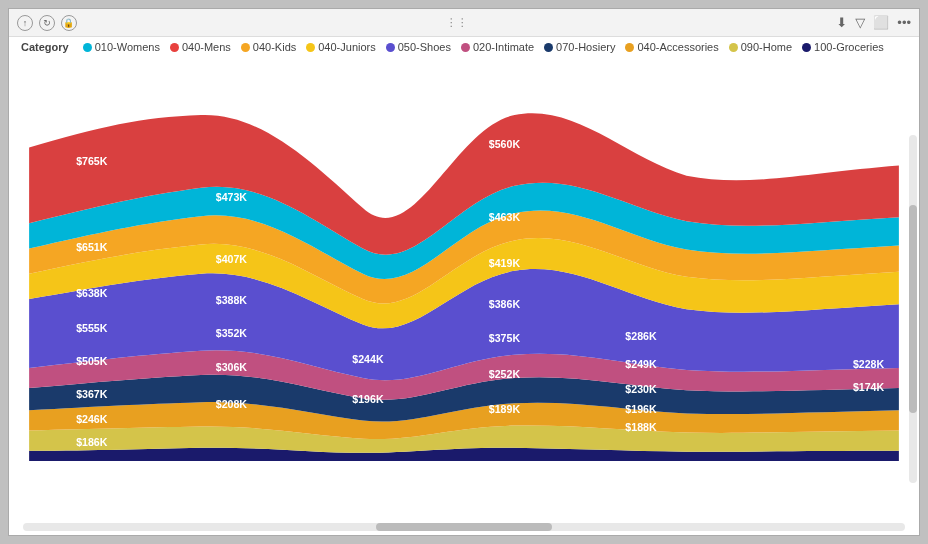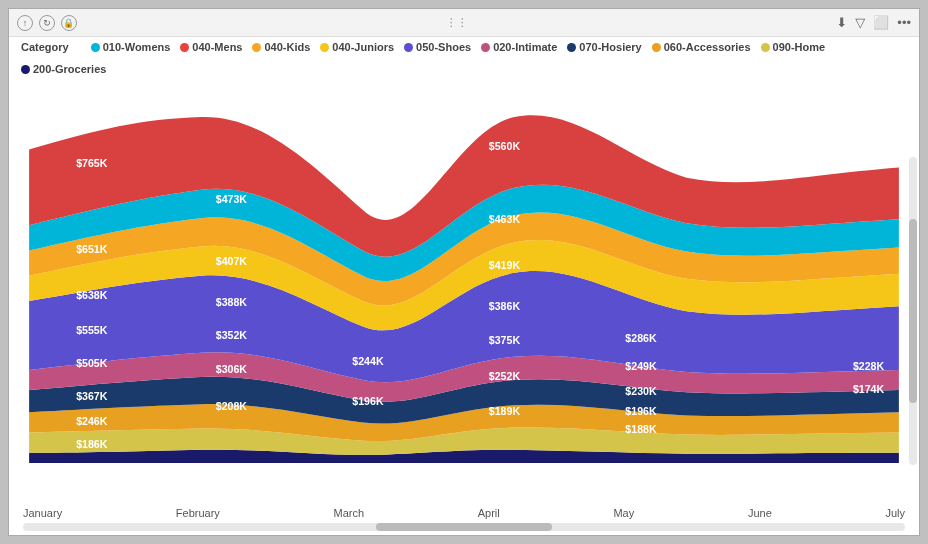--- a/index.html
+++ b/index.html
@@ -63,27 +63,26 @@
       display: flex;
       align-items: center;
       flex-wrap: wrap;
       padding: 4px 12px 2px;
       gap: 10px;
       font-size: 11px;
       color: #444;
     }
     .legend-label {
       font-weight: 600;
-      margin-right: 12px;
+      margin-right: 4px;
     }
     .legend-item {
       display: flex;
       align-items: center;
       gap: 3px;
-      font-weight: bold;
     }
     .legend-dot {
       width: 9px; height: 9px;
       border-radius: 50%;
       display: inline-block;
     }
     .chart-area {
       flex: 1;
       position: relative;
       overflow: hidden;
@@ -186,29 +185,29 @@
     <div class="legend-item">
       <span class="legend-dot" style="background:#C05080;"></span>
       <span>020-Intimate</span>
     </div>
     <div class="legend-item">
       <span class="legend-dot" style="background:#1A3A6B;"></span>
       <span>070-Hosiery</span>
     </div>
     <div class="legend-item">
       <span class="legend-dot" style="background:#E8A020;"></span>
-      <span>060-Accessories</span>
+      <span>040-Accessories</span>
     </div>
     <div class="legend-item">
       <span class="legend-dot" style="background:#D4C44A;"></span>
       <span>090-Home</span>
     </div>
     <div class="legend-item">
       <span class="legend-dot" style="background:#1A1A6B;"></span>
-      <span>200-Groceries</span>
+      <span>100-Groceries</span>
     </div>
   </div>
 
   <div class="chart-area">
     <svg class="stream-chart" viewBox="0 0 880 360" xmlns="http://www.w3.org/2000/svg">
 
       <path d="M10,340 C80,340 120,338 180,337 C240,336 290,342 340,342 C390,342 430,336 490,337 C550,338 600,340 660,341 C720,341 780,340 870,340 L870,350 C780,350 720,350 660,350 C600,350 550,350 490,350 C430,350 390,350 340,350 C290,350 240,350 180,350 C120,350 80,350 10,350 Z" fill="#1A1A6B"></path>
 
       <path d="M10,320 C80,318 120,317 180,316 C240,315 290,325 340,328 C390,331 430,316 490,315 C550,314 600,320 660,322 C720,323 780,321 870,320 L870,340 C780,340 720,341 660,341 C600,340 550,338 490,337 C430,336 390,342 340,342 C290,342 240,336 180,337 C120,338 80,340 10,340 Z" fill="#D4C44A"></path>
 
@@ -265,27 +264,18 @@
       <text x="840" y="278" class="value-label">$174K</text>
 
     </svg>
 
     
     <div class="scrollbar-v">
       <div class="scrollbar-v-thumb"></div>
     </div>
   </div>
 
-  <div class="axis-labels">
-    <span>January</span>
-    <span>February</span>
-    <span>March</span>
-    <span>April</span>
-    <span>May</span>
-    <span>June</span>
-    <span>July</span>
-  </div>
 
   <div class="scrollbar-h">
     <div class="scrollbar-h-thumb"></div>
   </div>
 
 </div>
 
 </body></html>

